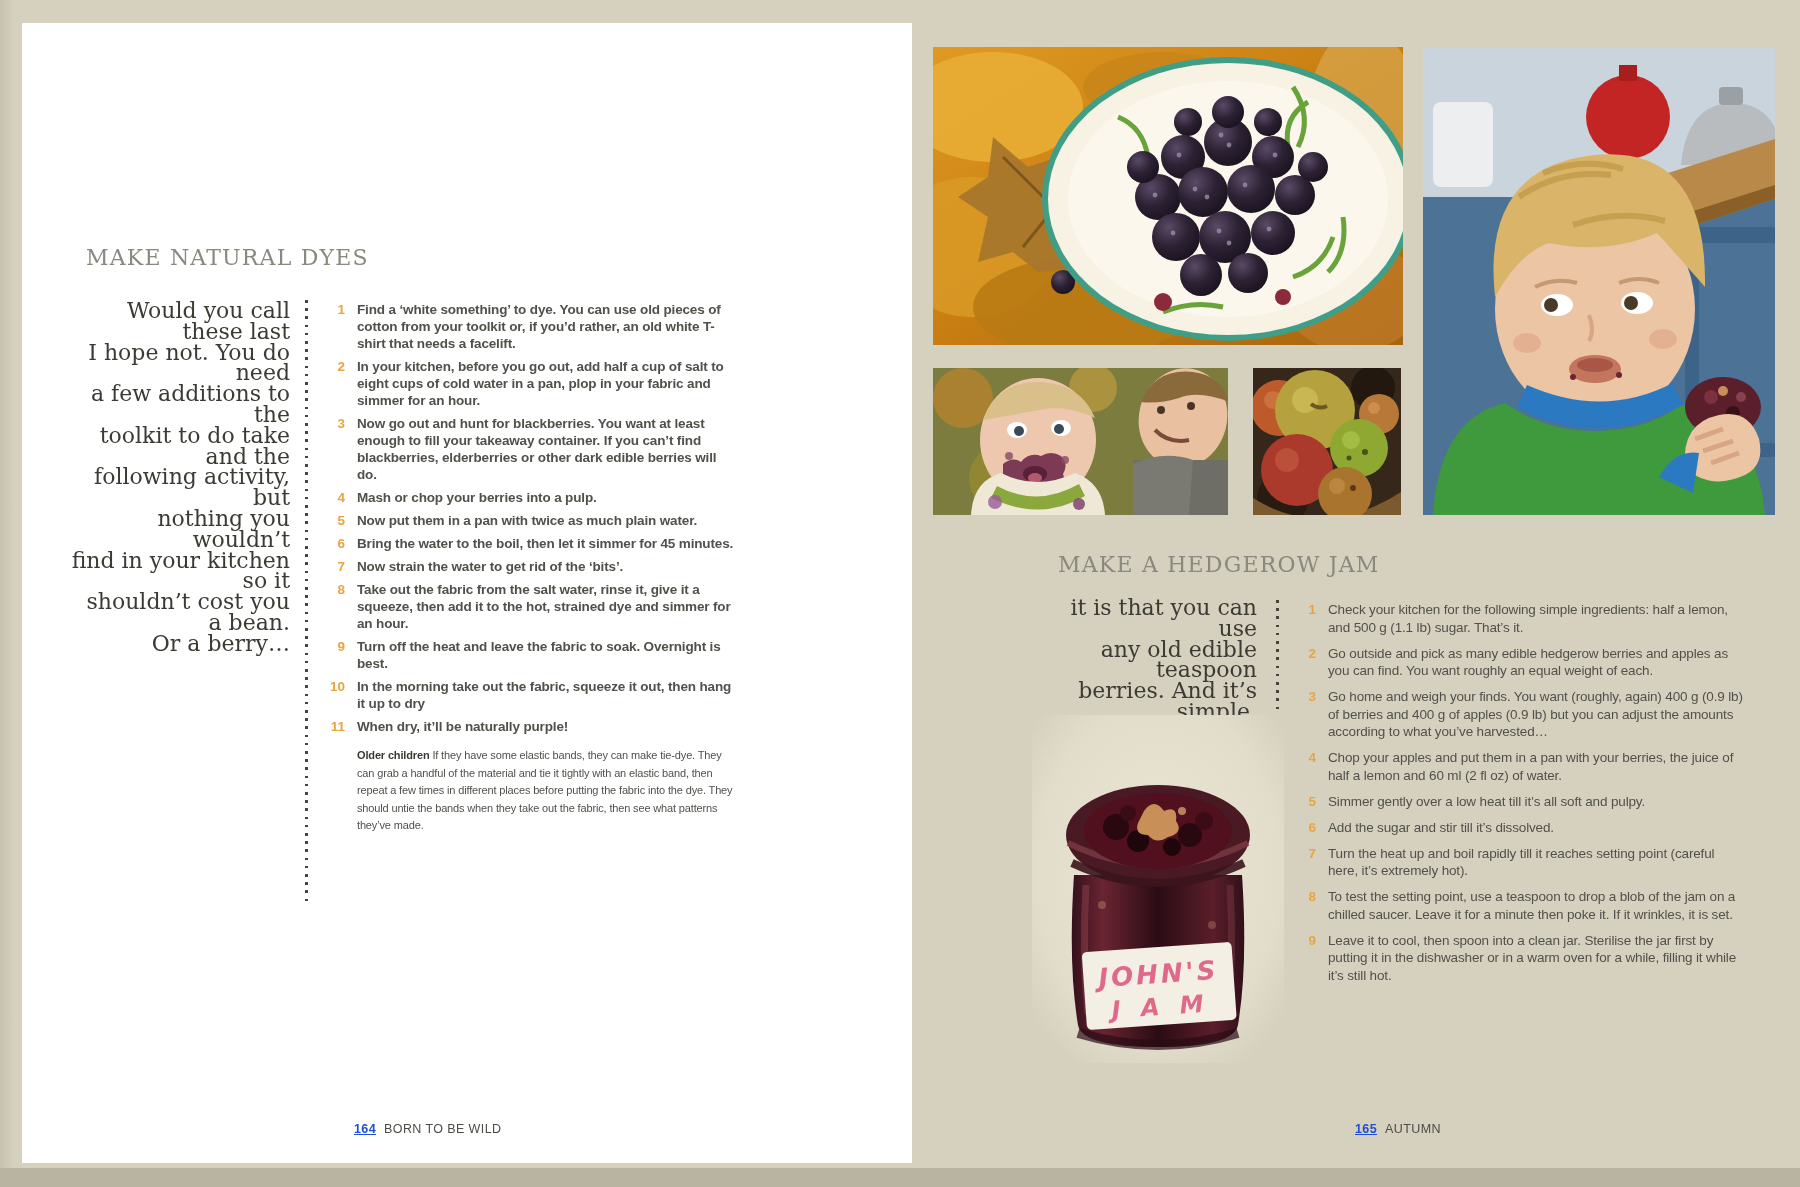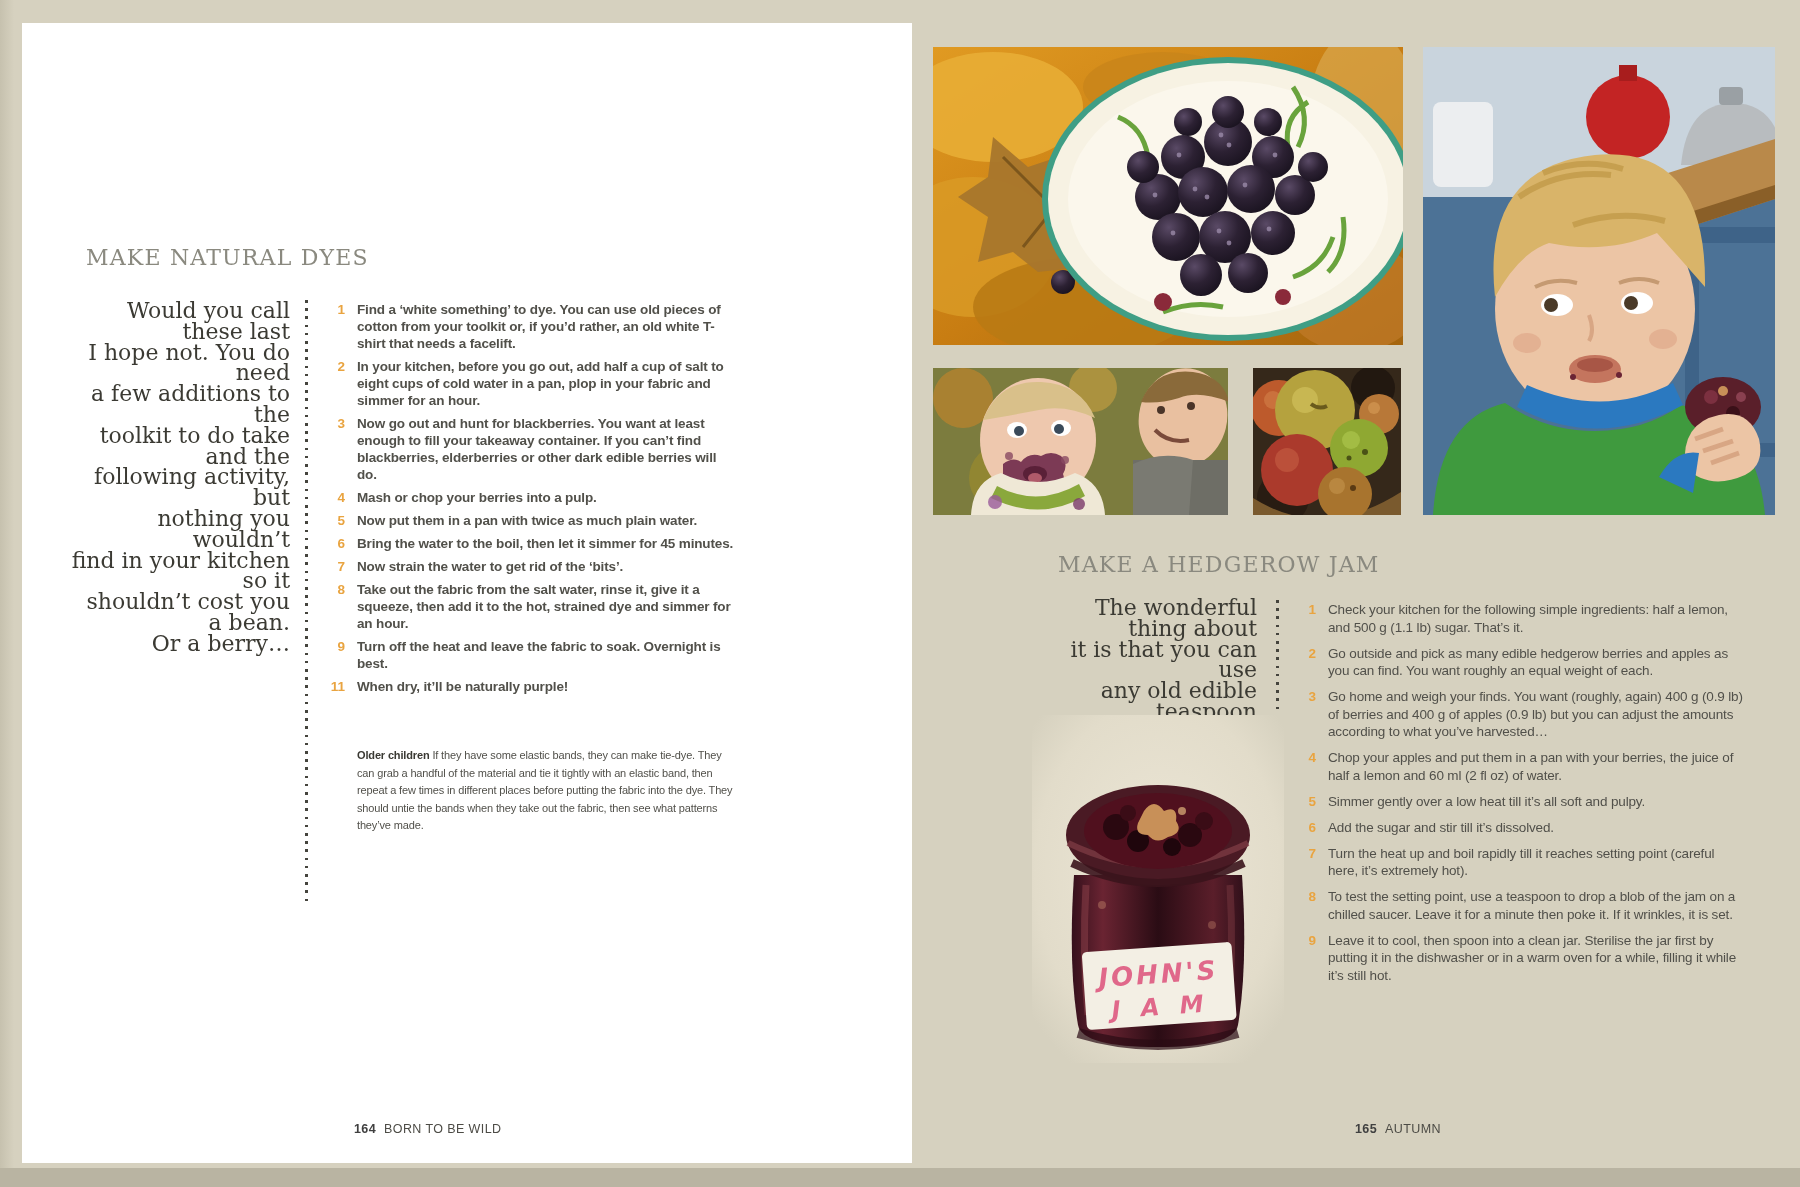--- a/index.html
+++ b/index.html
@@ -16,21 +16,21 @@
   .dots{position:absolute;width:3px;
           background-image:repeating-linear-gradient(to bottom,#45443d 0 2.6px,transparent 2.6px 8.2px);}
   .steps{position:absolute;display:flex;flex-direction:column;}
   .step{display:flex;align-items:flex-start;}
   .step .num{flex:0 0 24px;text-align:right;font-weight:bold;color:#e9a440;
           font-size:13.5px;line-height:17px;}
   .step .txt{margin-left:12px;font-size:13.5px;letter-spacing:-0.15px;color:#51504a;}
   .note{position:absolute;font-size:11px;letter-spacing:-0.15px;color:#51504a;line-height:17.5px;}
   .note b{color:#3a3933;}
   .footer{position:absolute;font-size:12.5px;color:#4c4b45;letter-spacing:0.4px;}
-  .footer b{color:#404040;margin-right:8px;}
+  .footer b{color:#1d4ed8;margin-right:8px;text-decoration:underline;}
   .photo{position:absolute;overflow:hidden;}
   .photo svg{display:block;}
   .left-steps .step{margin-bottom:6px;}
   .left-steps .txt{line-height:17px;width:380px;font-weight:bold;}
   .right-steps .step{margin-bottom:8.5px;}
   .right-steps .txt{line-height:17.5px;width:420px;}
 </style>
 </head>
 <body>
 
@@ -95,20 +95,24 @@
       <div class="step">
         <span class="num">8</span>
         <span class="txt">Take out the fabric from the salt water, rinse it, give it a squeeze, then add it to the hot, strained dye and simmer for an hour.</span>
       </div>
 
       <div class="step">
         <span class="num">9</span>
         <span class="txt">Turn off the heat and leave the fabric to soak. Overnight is best.</span>
       </div>
 
+      <div class="step">
+        <span class="num">10</span>
+        <span class="txt">In the morning take out the fabric, squeeze it out, then hang it up to dry</span>
+      </div>
 
       <div class="step">
         <span class="num">11</span>
         <span class="txt">When dry, it’ll be naturally purple!</span>
       </div>
     </div>
 
   <div class="note" style="left:357px;top:747px;width:382px;">
     <b>Older children</b><span> If they have some elastic bands, they can make tie-dye. They can grab a handful of the material and tie it tightly with an elastic band, then repeat a few times in different places before putting the fabric into the dye. They should untie the bands when they take out the fabric, then see what patterns they’ve made.</span>
   </div>
@@ -294,21 +298,20 @@
       <circle cx="92" cy="126" r="27" fill="#a8742e"></circle>
         <circle cx="84" cy="118" r="8" fill="#c09048" opacity="0.7"></circle>
       <circle cx="100" cy="120" r="3" fill="#5a3a14"></circle>
     </svg>
   </div>
 
   <div class="page-title" style="left:1058px;top:552px;">MAKE A HEDGEROW JAM</div>
 
   <div class="intro" style="left:1040px;top:598px;width:217px;">
 
-  <div class="intro-line">The wonderful thing about</div>
       <div class="intro-line">it is that you can use</div>
       <div class="intro-line">any old edible teaspoon</div>
       <div class="intro-line">berries. And it’s simple.</div>
       <div class="intro-line">Even for us.</div>
     </div>
 
   <div class="dots" style="left:1276px;top:600px;height:435px;"></div>
 
   <div class="steps right-steps" style="left:1292px;top:601px;">
 

